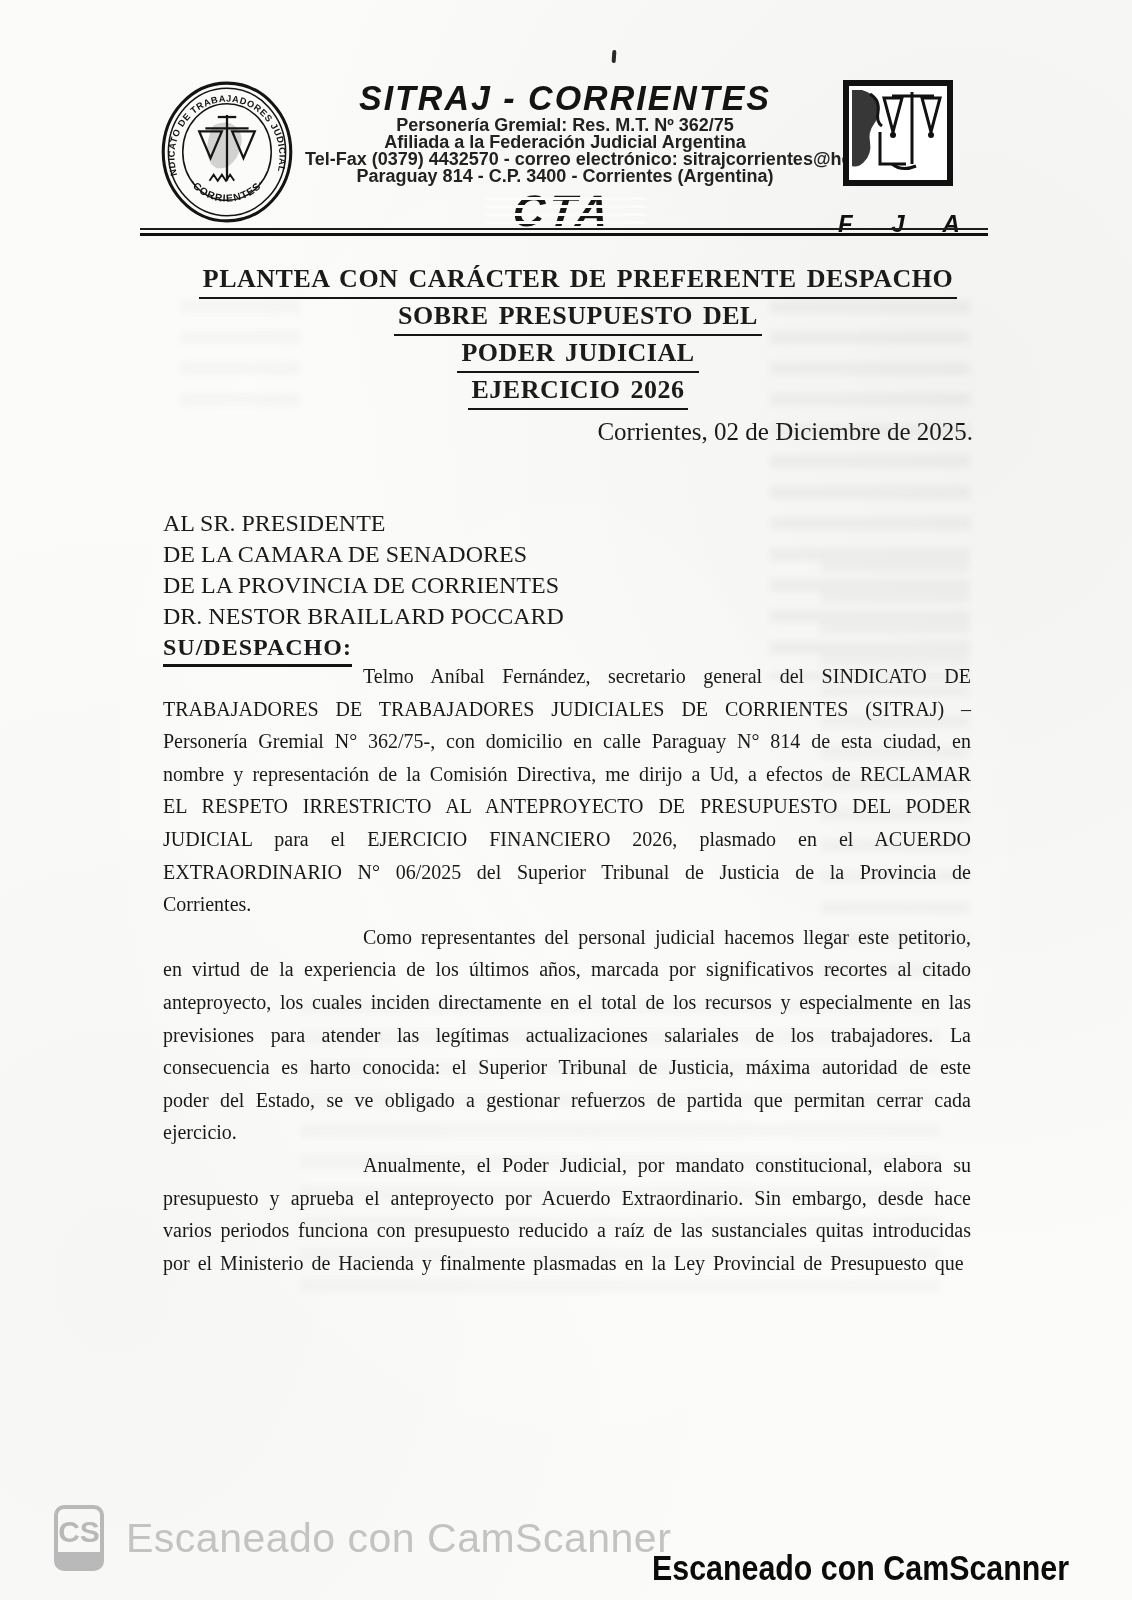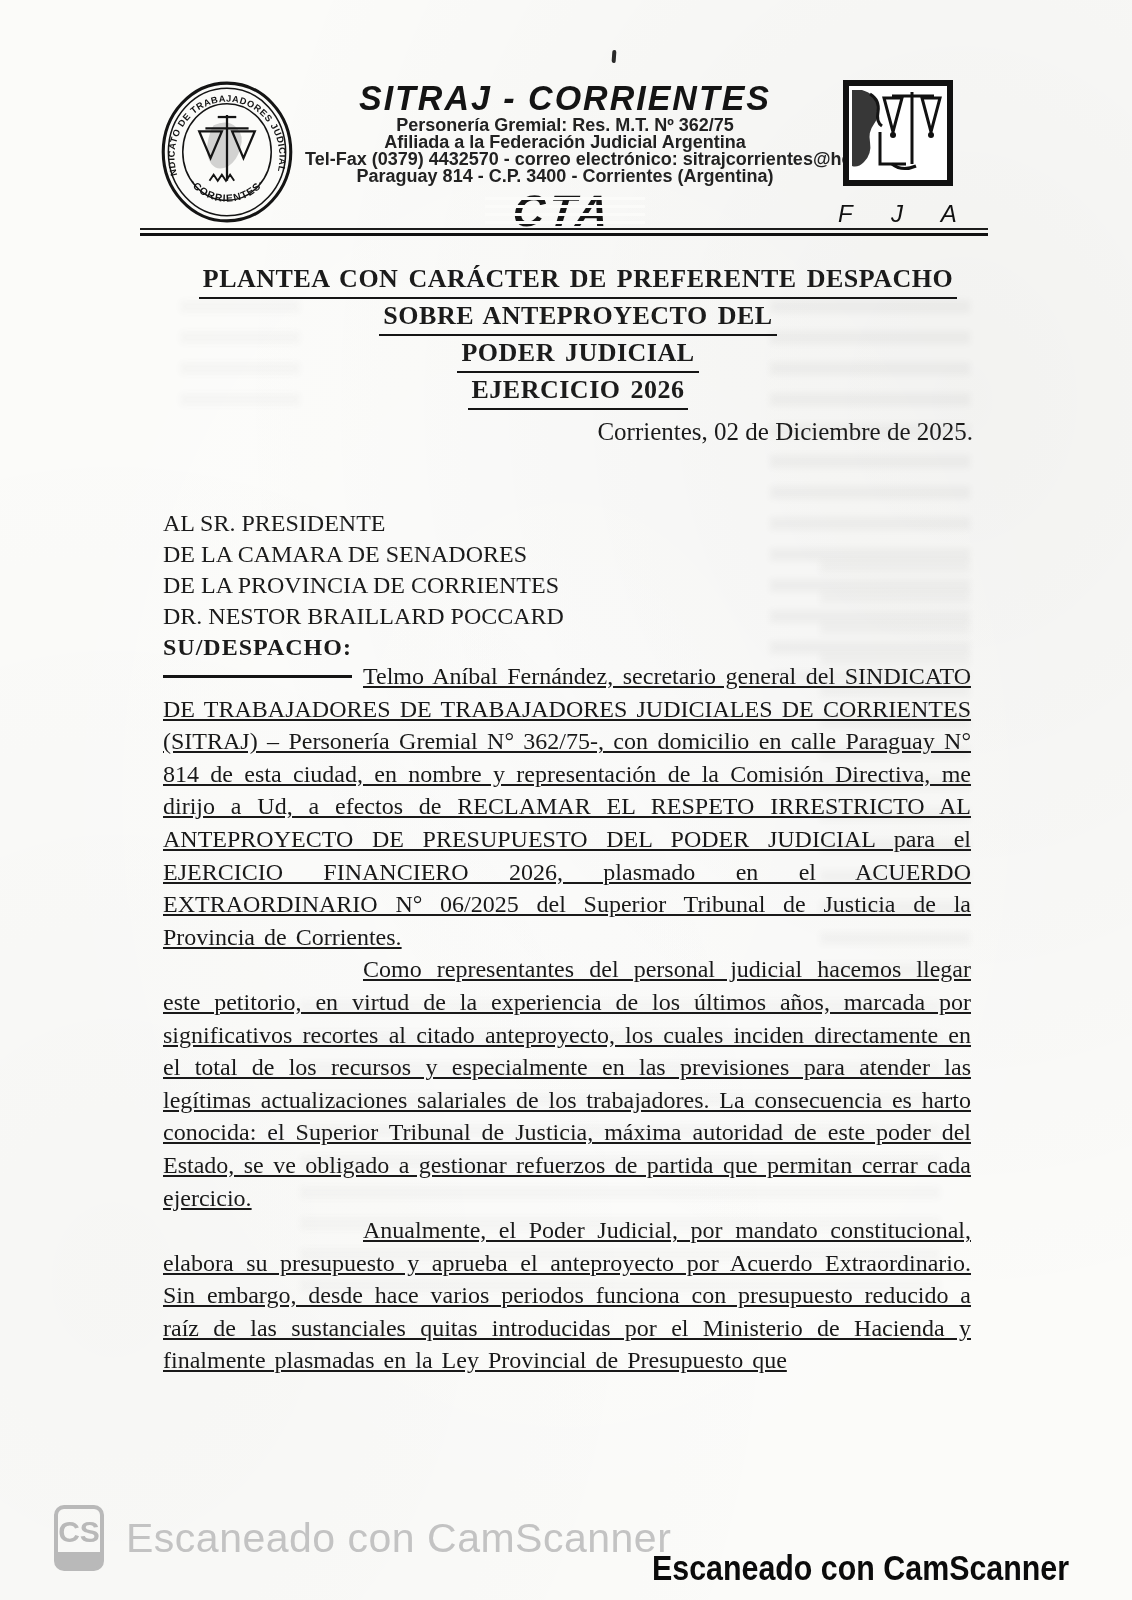--- a/index.html
+++ b/index.html
@@ -29,44 +29,44 @@
   }
   .header-line{
     font-family:"Liberation Sans", sans-serif;
     font-weight:bold;color:#222;
     font-size:18px;line-height:17px;white-space:nowrap;
   }
   .cta-logo{margin-top:3px;}
   .fja-wrap{position:absolute;left:838px;top:80px;width:120px;text-align:center;}
   .fja-label{
     font-family:"Liberation Sans", sans-serif;
-    font-weight:normal;font-style:italic;
+    font-weight:bold;font-style:italic;
     font-size:24px;letter-spacing:16px;color:#111;
-    margin-top:8px;white-space:nowrap;
+    margin-top:18px;white-space:nowrap;
   }
   .scan-mark{position:absolute;left:612px;top:50px;width:4px;height:13px;background:#2a2a2a;border-radius:2px;transform:rotate(4deg);}
   .header-rule{position:absolute;left:140px;top:228px;width:848px;}
   .header-rule .thin{height:2px;background:#1c1c1c;}
   .header-rule .thick{height:3px;background:#111;margin-top:3px;}
 
   
   .subject{position:absolute;left:128px;top:262px;width:900px;text-align:center;}
   .subject .line{font-size:26px;font-weight:bold;line-height:34px;letter-spacing:0.5px;word-spacing:3px;}
   .subject .line span{display:inline-block;border-bottom:2.5px solid #151515;padding:0 4px 1px 4px;}
 
   
   .date-line{position:absolute;left:163px;top:418px;width:810px;text-align:right;font-size:25px;}
 
   
   .recipient{position:absolute;left:163px;top:508px;font-size:24px;line-height:31px;}
   .su-despacho{font-weight:bold;}
-  .su-despacho span{display:inline-block;border-bottom:3px solid #141414;padding-bottom:12px;letter-spacing:1px;text-align:center;}
-
-  
-  .body-text{position:absolute;left:163px;top:660px;width:808px;font-size:24px;line-height:32.6px;text-align:justify;color:#191919;text-decoration:underline;}
+  .su-despacho span{display:inline-block;border-bottom:3px solid #141414;padding-bottom:1px;letter-spacing:1px;text-align:center;}
+
+  
+  .body-text{position:absolute;left:163px;top:660px;width:808px;font-size:20px;line-height:32.6px;text-align:justify;color:#191919;}
   .body-text p{margin:0;text-indent:200px;word-spacing:3px;}
 
   
   .bleed{position:absolute;opacity:0.05;filter:blur(3px);pointer-events:none;
     background:repeating-linear-gradient(180deg,#555 0 13px, transparent 13px 31px);}
   .b1{left:770px;top:300px;width:200px;height:380px;}
   .b2{left:820px;top:560px;width:150px;height:420px;opacity:0.04;}
   .b3{left:300px;top:1000px;width:640px;height:300px;opacity:0.03;}
   .b4{left:180px;top:300px;width:120px;height:120px;opacity:0.03;}
 
@@ -173,21 +173,21 @@
     <div class="fja-label">F J A</div>
   </div>
 
   <div class="header-rule">
     <div class="thin"></div>
     <div class="thick"></div>
   </div>
 
   <div class="subject">
     <div class="line"><span>PLANTEA CON CARÁCTER DE PREFERENTE DESPACHO</span></div>
-    <div class="line"><span>SOBRE ANTEPROYECTO DEL</span></div>
+    <div class="line"><span>SOBRE PRESUPUESTO DEL</span></div>
     <div class="line"><span>PODER JUDICIAL</span></div>
     <div class="line"><span>EJERCICIO 2026</span></div>
   </div>
 
   <div class="date-line">Corrientes, 02 de Diciembre de 2025.</div>
 
   <div class="recipient">
     <div>AL SR. PRESIDENTE</div>
     <div>DE LA CAMARA DE SENADORES</div>
     <div>DE LA PROVINCIA DE CORRIENTES</div>

